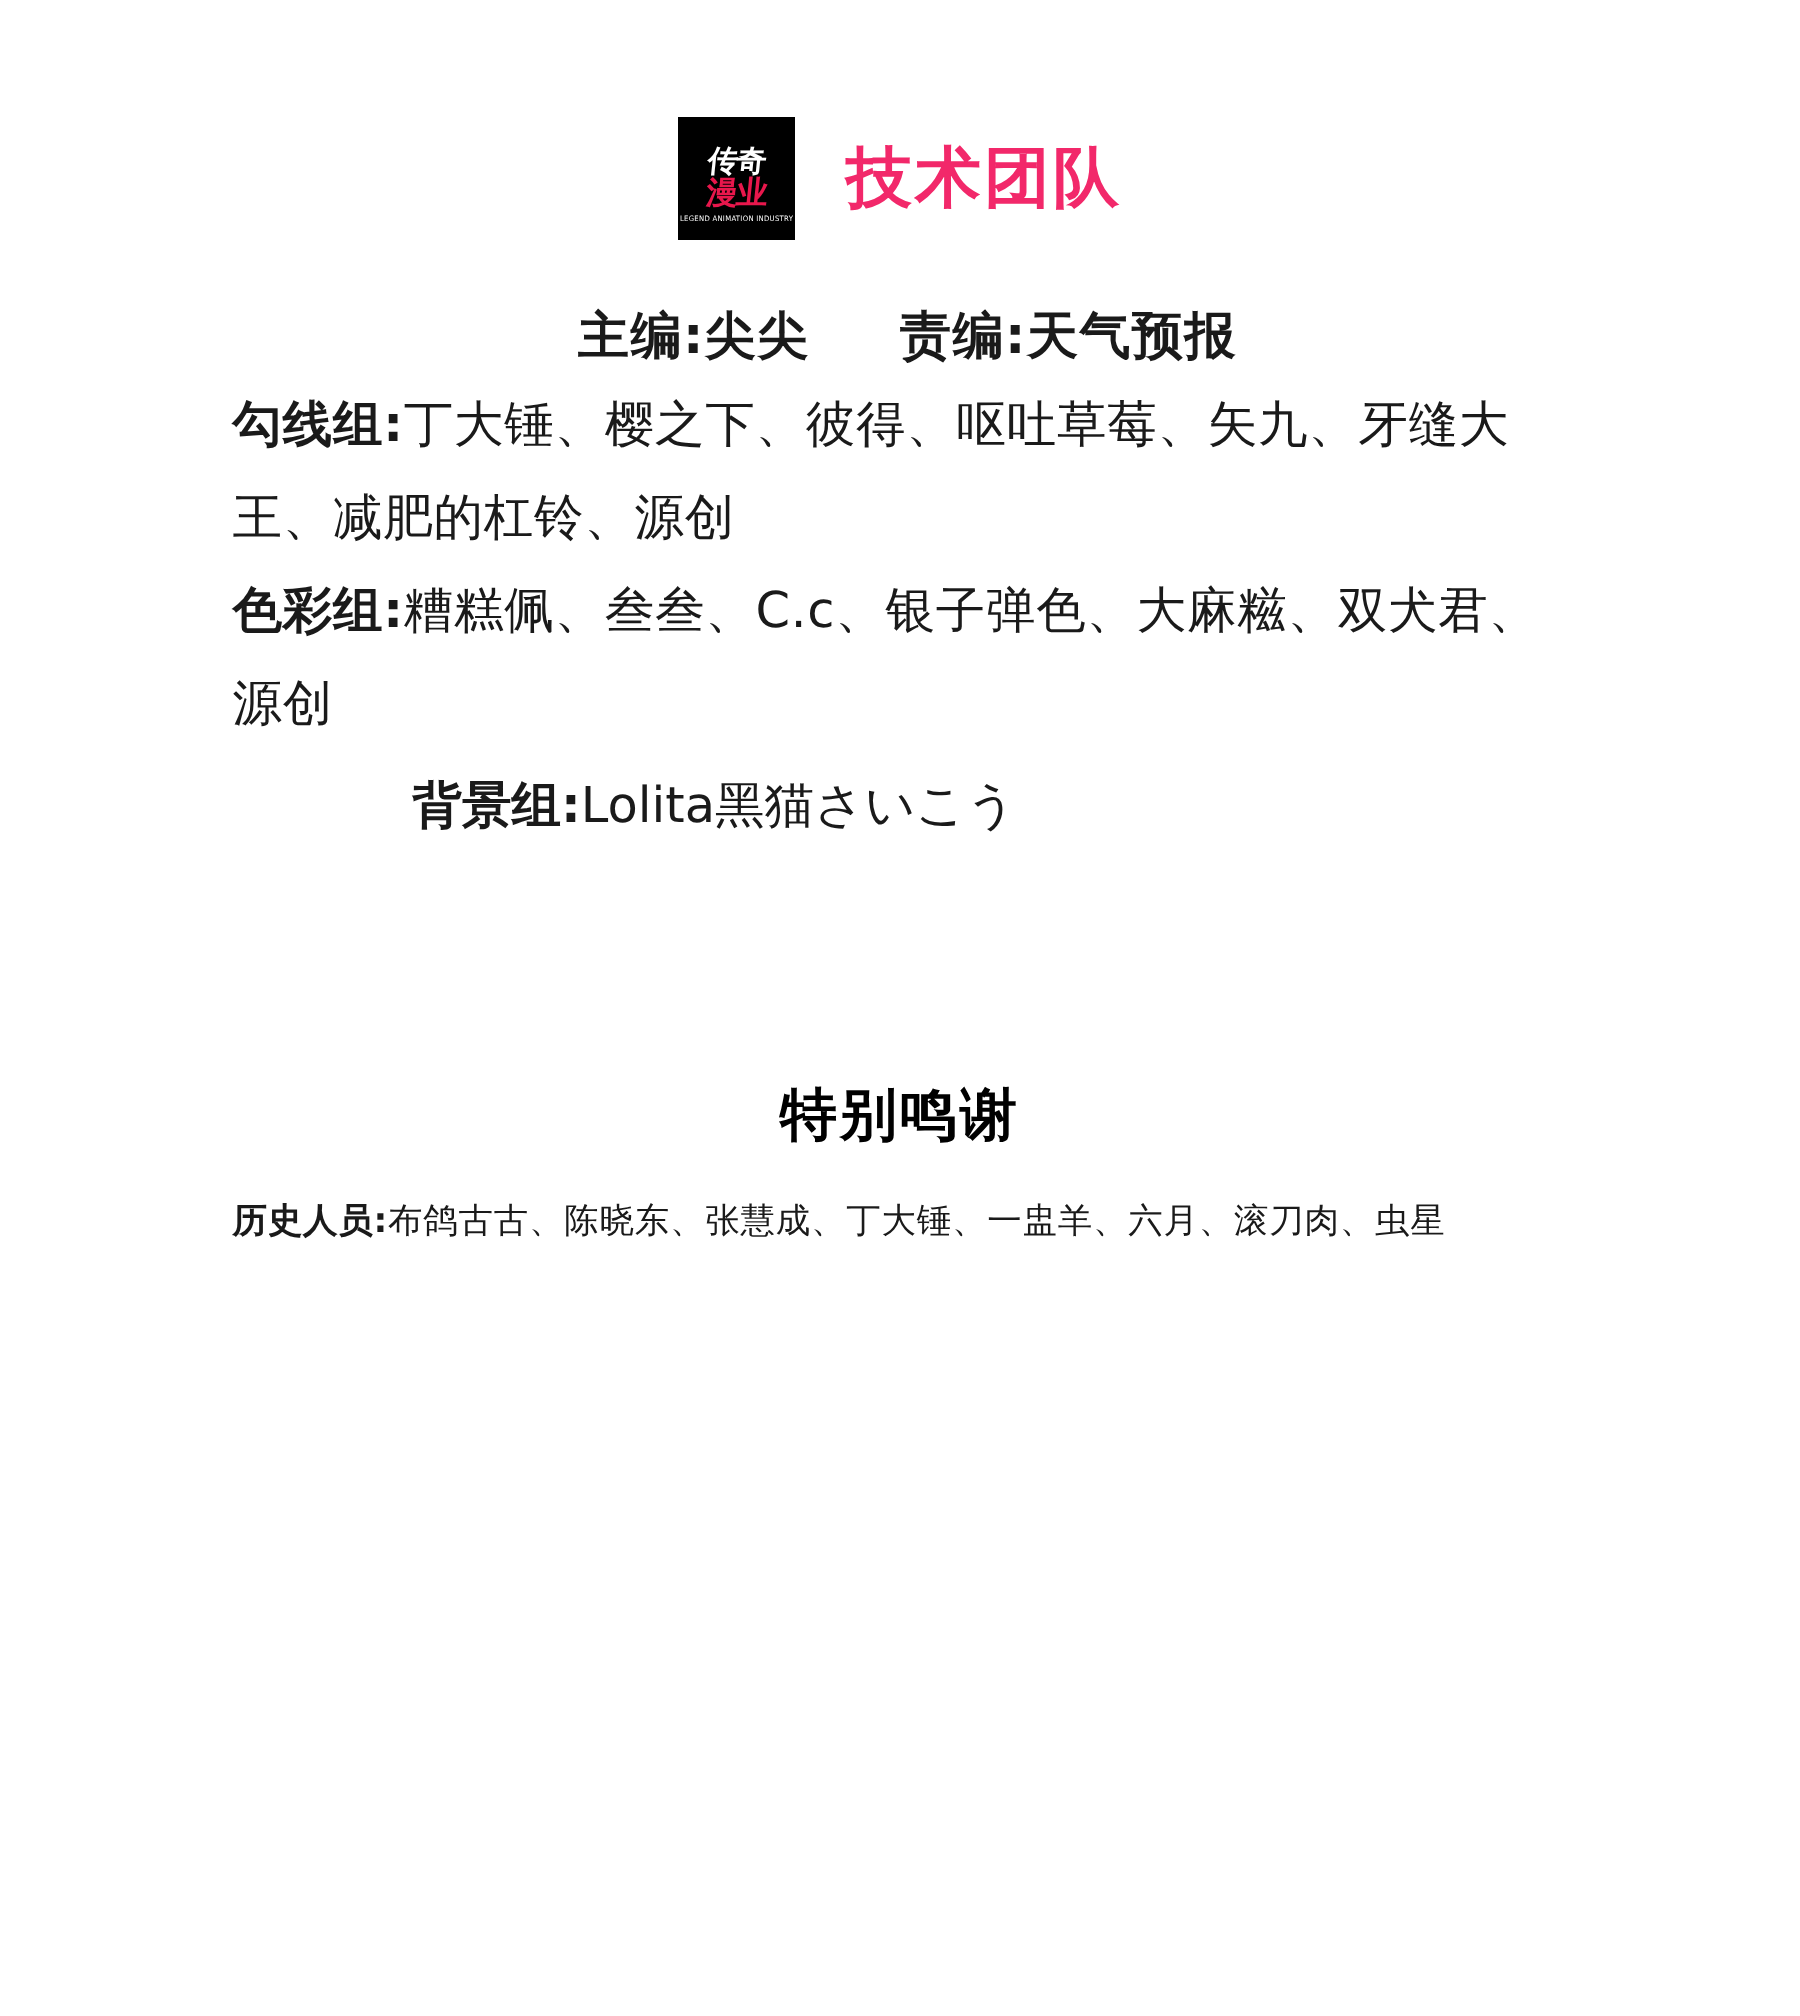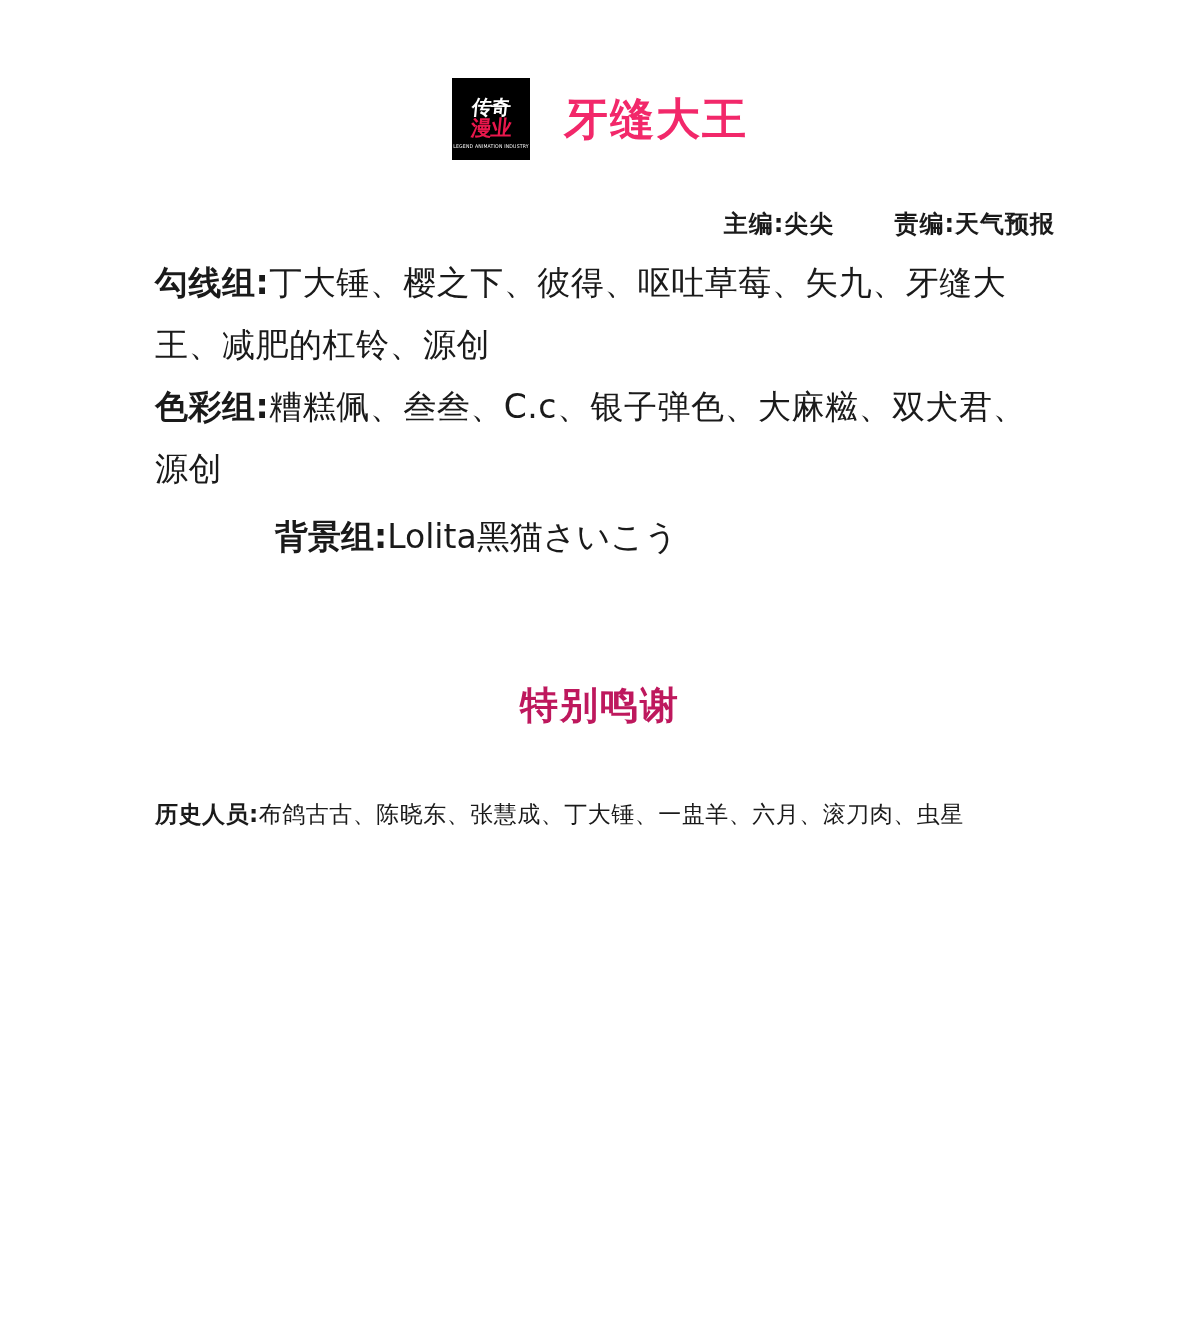--- a/index.html
+++ b/index.html
@@ -95,22 +95,22 @@
 
   
   .credits {
     position: absolute;
     left: 155px;
     top: 196px;
     width: 900px;
   }
 
   .row-center {
-    text-align: right;
-    font-size: 24px;
+    text-align: center;
+    font-size: 34px;
     line-height: 56px;
     font-weight: bold;
     letter-spacing: 1px;
   }
   .row-center .gap {
     display: inline-block;
     width: 60px;
   }
 
   .row {
@@ -133,26 +133,26 @@
     margin-top: 6px;
     padding-left: 120px;
   }
   .row-right .lbl { font-weight: bold; }
   .row-right .val { font-weight: normal; font-family: "DejaVu Sans", sans-serif; }
 
   
   .title-thanks {
     position: absolute;
     left: 0;
-    top: 680px;
+    top: 718px;
     width: 1200px;
     text-align: center;
     font-size: 38px;
     font-weight: bold;
-    color: #be185d;
+    color: #000000;
     letter-spacing: 2px;
   }
 
   .thanks-body {
     position: absolute;
     left: 155px;
     top: 785px;
     width: 910px;
     font-size: 23px;
     line-height: 58px;
@@ -166,21 +166,21 @@
 
 <div class="page">
 
   <div class="header">
     <div class="logo">
       <div class="logo-spike"></div>
       <div class="logo-top">传奇</div>
       <div class="logo-mid">漫业</div>
       <div class="logo-bottom">LEGEND ANIMATION INDUSTRY</div>
     </div>
-    <div class="title-main">牙缝大王</div>
+    <div class="title-main">技术团队</div>
   </div>
 
   <div class="credits">
 
     <div class="row-center">
       <span>主编:</span><span>尖尖</span><span class="gap"></span><span>责编:</span><span>天气预报</span>
     </div>
 
     <div class="row">
       <span class="lbl">勾线组:</span><span class="val">丁大锤、樱之下、彼得、呕吐草莓、矢九、牙缝大王、减肥的杠铃、源创</span>

